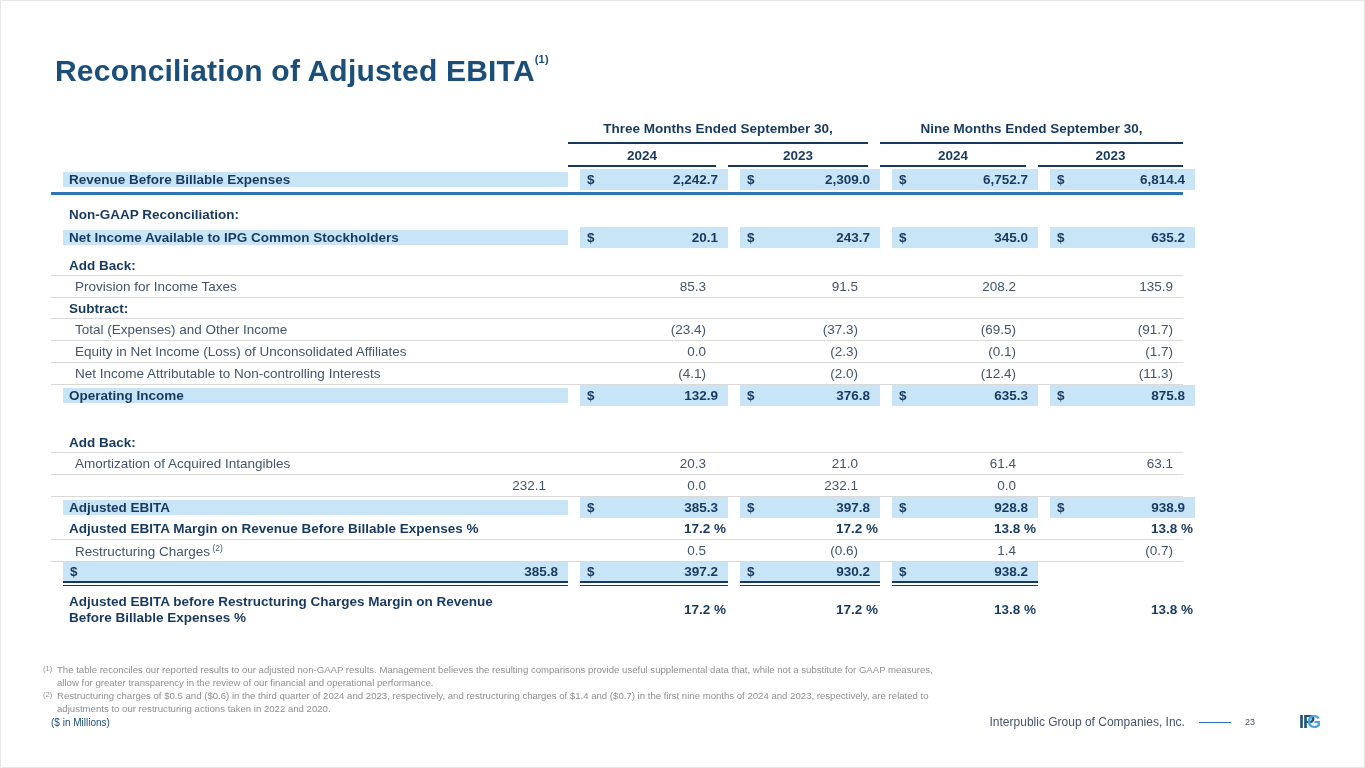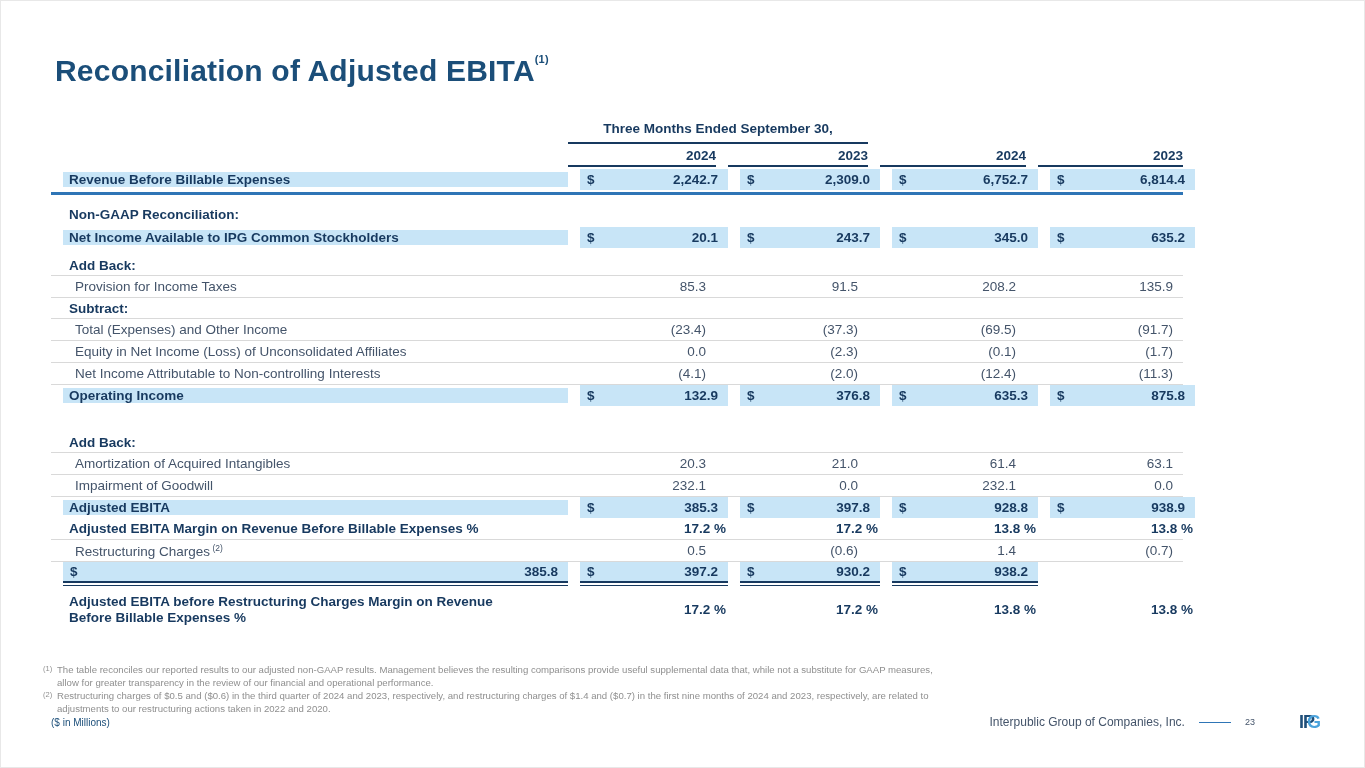--- a/index.html
+++ b/index.html
@@ -36,21 +36,21 @@
     align-items:end;
   }
   .gcell{
     text-align:center; font-weight:bold; color:var(--tnavy); font-size:13.5px;
     border-bottom:2px solid var(--tnavy); padding-bottom:6px;
   }
   .g1{grid-column:2 / 4;}
   .g2{grid-column:4 / 6;}
   .ygrid{margin-top:4px; margin-bottom:2px;}
   .ycell{
-    text-align:right; font-weight:bold; color:var(--tnavy); font-size:13.5px;
+    text-align:center; font-weight:bold; color:var(--tnavy); font-size:13.5px;
     border-bottom:2px solid var(--tnavy); padding-bottom:2px;
   }
   .trow{
     display:grid; grid-template-columns:var(--cols); column-gap:var(--gap);
     min-height:21px; align-items:center;
     font-size:13.5px; color:var(--body);
   }
   .trow.bold{color:var(--tnavy); font-weight:bold;padding-left:12px;}
   .trow.ruled{border-bottom:1px solid var(--divider);}
   .trow.tall{min-height:32px;}
@@ -97,20 +97,21 @@
 </style>
 </head>
 <body>
 
 <div class="title"><span>Reconciliation of Adjusted EBITA</span><sup>(1)</sup></div>
 
 <div class="table">
   <div class="hgrid">
     <div></div>
     <div class="gcell g1">Three Months Ended September 30,</div>
+    <div class="gcell g2">Nine Months Ended September 30,</div>
   </div>
   <div class="hgrid ygrid">
     <div></div>
     <div class="ycell">2024</div>
     <div class="ycell">2023</div>
     <div class="ycell">2024</div>
     <div class="ycell">2023</div>
   </div>
   <div id="table-rows">
       <div class="trow bold hl">
@@ -256,21 +257,20 @@
           <span class="num">21.0</span>
         </div>
         <div class="vcell">
           <span class="num">61.4</span>
         </div>
         <div class="vcell">
           <span class="num">63.1</span>
         </div>
       </div>
       <div class="trow ruled">
-        <div class="lcell ind">Impairment of Goodwill</div>
         <div class="vcell">
           <span class="num">232.1</span>
         </div>
         <div class="vcell">
           <span class="num">0.0</span>
         </div>
         <div class="vcell">
           <span class="num">232.1</span>
         </div>
         <div class="vcell">

